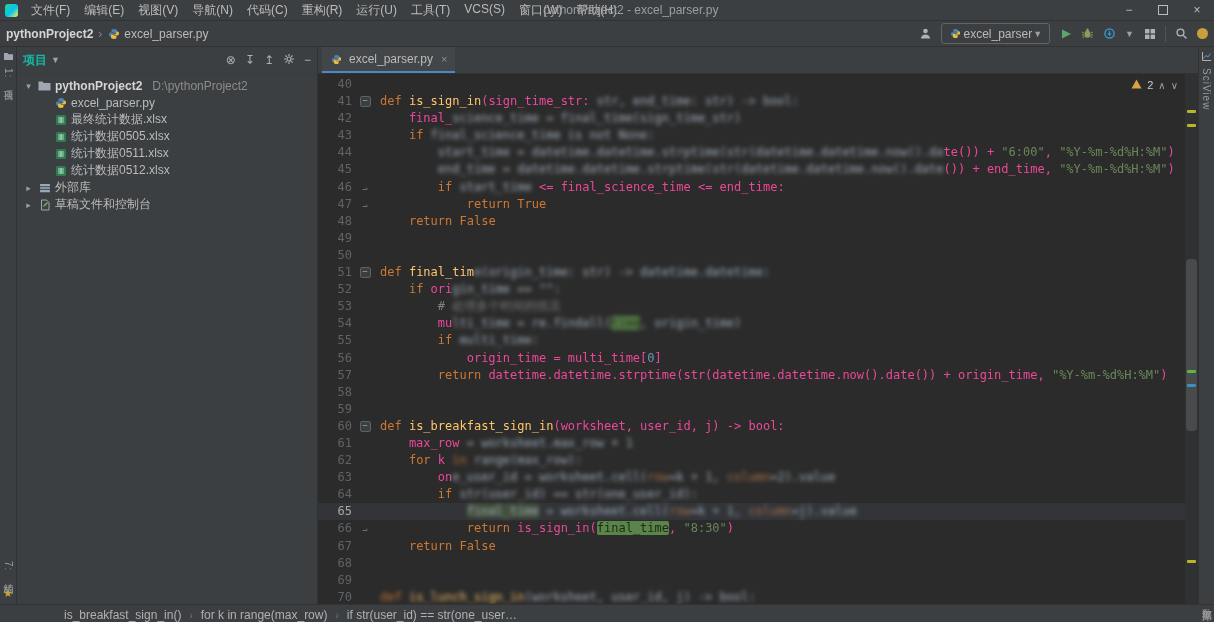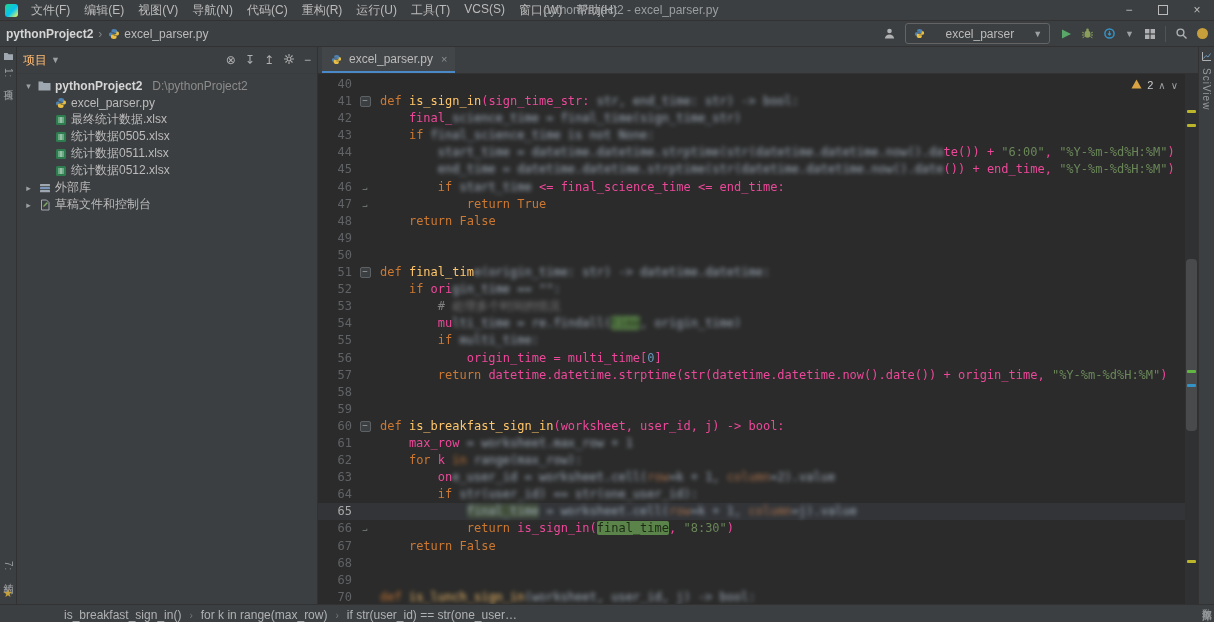--- a/index.html
+++ b/index.html
@@ -14,37 +14,37 @@
   .wintitle{position:absolute;left:50%;transform:translateX(-50%);color:#9B9EA1;padding-left:48px;}
   .winbtns{margin-left:auto;display:flex;height:100%;}
   .winbtn{width:34px;display:flex;align-items:center;justify-content:center;color:#BBBBBB;}
   .maxbox{width:8px;height:8px;border:1px solid #BBBBBB;display:inline-block;}
   
   .navbar{height:25px;display:flex;align-items:center;background:#3C3F41;border-bottom:1px solid #323232;padding:0 6px;}
   .bc-sep{color:#7F8386;margin:0 5px;}
   .bc-project{font-weight:bold;color:#D5D5D5;}
   .icon12{width:13px;height:13px;display:inline-flex;align-items:center;justify-content:center;}
   .nav-right{margin-left:auto;display:flex;align-items:center;gap:9px;}
-  .runcombo{display:flex;align-items:center;gap:19px;border:1px solid #646464;border-radius:3px;height:19px;padding:0 7px;background:#3C3F41;}
+  .runcombo{display:flex;align-items:center;gap:1px;border:1px solid #646464;border-radius:3px;height:19px;padding:0 7px;background:#3C3F41;}
   .combo-caret{color:#9DA0A3;font-size:9px;}
   .nav-divider{width:1px;height:16px;background:#515456;}
   .notif-dot{width:11px;height:11px;border-radius:50%;background:#C7A03C;}
   
   .main{display:flex;height:557px;}
   .stripe{width:16px;background:#3C3F41;display:flex;flex-direction:column;align-items:center;}
   .stripe.left{border-right:1px solid #323232;}
   .stripe.right{width:15px;border-left:1px solid #323232;}
   .vtext{writing-mode:vertical-rl;font-size:10px;color:#9A9DA0;letter-spacing:1px;margin-top:3px;}
   .stool{display:flex;flex-direction:column;align-items:center;padding-top:4px;}
   .stool.low{margin-top:auto;}
   .favstar{color:#C5A23C;font-size:11px;margin:10px 0 4px 0;}
   
   .project{width:300px;background:#3C3F41;border-right:1px solid #323232;display:flex;flex-direction:column;}
   .phead{height:26px;display:flex;align-items:center;padding:0 6px;gap:4px;border-bottom:1px solid #393C3E;}
-  .phead .title{font-weight:normal;color:#fdba74;}
+  .phead .title{font-weight:bold;color:#14b8a6;}
   .phead .caret{font-size:9px;color:#9DA0A3;}
   .phead-icons{margin-left:auto;display:flex;align-items:center;gap:9px;color:#AFB1B3;}
   .ptree{padding-top:3px;}
   .trow{display:flex;align-items:center;height:17px;gap:4px;white-space:nowrap;}
   .trow .chev{width:11px;text-align:center;color:#9DA0A3;font-size:9px;flex:none;}
   .trow .ticon{width:13px;height:13px;flex:none;display:inline-flex;align-items:center;justify-content:center;}
   .trow .lbl{color:#BBBBBB;}
   .trow .lbl.bold{font-weight:bold;color:#D5D5D5;}
   .trow .path{color:#8C8C8C;margin-left:6px;text-align:center;}
   

